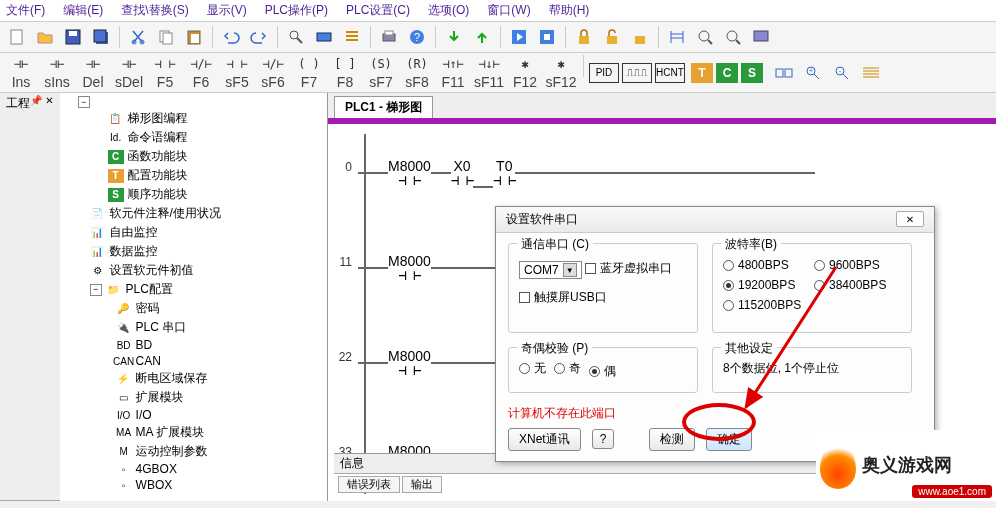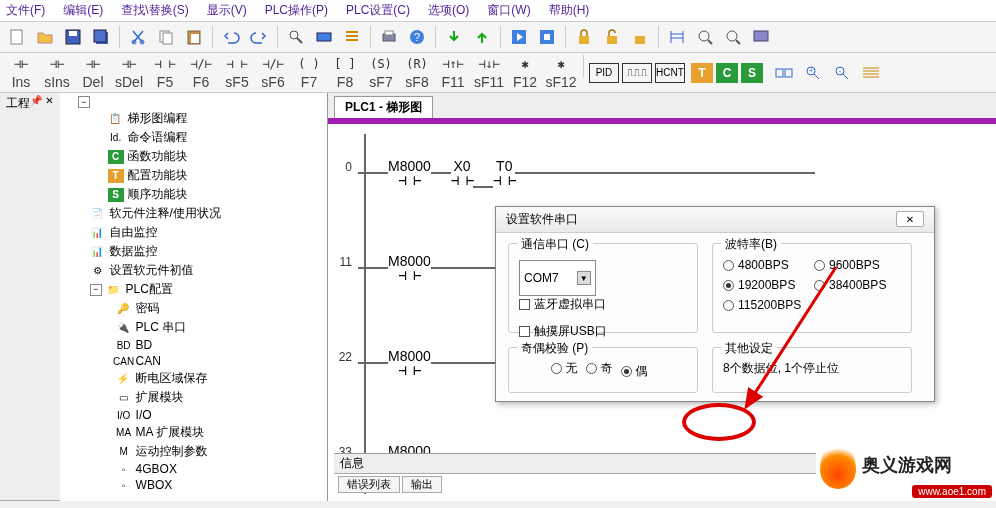--- a/index.html
+++ b/index.html
@@ -45,23 +45,23 @@
 
 
 .dialog { position:absolute; left:495px; top:206px; width:440px; background:#fdfdfd; border:1px solid #888; box-shadow:2px 2px 6px rgba(0,0,0,0.3); }
 .dlg-title { background:linear-gradient(#fafafa,#eaeaea); padding:4px 10px; display:flex; justify-content:space-between; border-bottom:1px solid #ccc; }
 .dlg-close { width:28px; height:16px; border:1px solid #aaa; border-radius:2px; background:#fff; display:flex; align-items:center; justify-content:center; font-size:10px; }
 .dlg-body { padding: 10px 12px 8px; display:flex; gap:14px; flex-wrap:wrap; }
 .group { border:1px solid #ccc; border-radius:3px; padding: 8px 10px; position:relative; }
 .group > .legend { position:absolute; top:-8px; left:8px; background:#fdfdfd; padding:0 4px; font-size:12px; }
 .g1 { width:190px; height:90px; }
 .g2 { width:200px; height:90px; }
-.g3 { width:190px; height:46px;text-align:center; }
+.g3 { width:190px; height:46px; }
 .g4 { width:200px; height:46px; }
-.combo { border:1px solid #888; background:#fff; padding:10px 4px; display:inline-flex; align-items:center; gap:18px; }
+.combo { border:1px solid #888; background:#fff; padding:1px 4px; display:inline-flex; align-items:center; gap:4px; }
 .combo .arr { width:14px; height:14px; background:#ddd; border:1px solid #888; display:flex; align-items:center; justify-content:center; font-size:8px; }
 .radio, .check { display:inline-flex; align-items:center; gap:4px; margin-right:8px; }
 .radio .dot { width:11px; height:11px; border:1px solid #555; border-radius:50%; display:flex; align-items:center; justify-content:center; }
 .radio .dot.on::after { content:""; width:5px; height:5px; background:#333; border-radius:50%; }
 .check .box { width:11px; height:11px; border:1px solid #555; background:#fff; }
 .dlg-foot { padding: 4px 12px 10px; }
 .err { color:#d00; font-size:12px; margin-bottom:6px; }
 .dbtn { display:inline-block; border:1px solid #888; background:linear-gradient(#fff,#e8e8e8); padding:2px 10px; border-radius:3px; margin-right:8px; }
 .qbtn { width:22px; padding:2px 0; text-align:center; }
 .oval-detect { position:absolute; border:4px solid #d00; border-radius:50%; width:74px; height:38px; }
@@ -604,20 +604,28 @@
           </span><span class="radio">
             <span class="dot on"></span>
             <span>偶</span>
           </span></div>
     </div>
     <div class="group g4">
       <span class="legend">其他设定</span>
       <div style="margin-top:4px;">8个数据位, 1个停止位</div>
     </div>
   </div>
+  <div class="dlg-foot">
+    <div class="err">计算机不存在此端口</div>
+    <span class="dbtn">XNet通讯</span>
+    <span class="dbtn qbtn">?</span>
+    <span style="display:inline-block;width:20px;"></span>
+    <span class="dbtn">检测</span>
+    <span class="dbtn" style="background:linear-gradient(#eaf4ff,#cde4ff);">确定</span>
+  </div>
   <div class="oval-detect" style="left:186px; top:196px;"></div>
   <svg class="arrow-svg" style="left:230px; top:50px;" width="130" height="170">
     <defs>
         <marker id="ah" markerWidth="8" markerHeight="8" refX="6" refY="3" orient="auto">
           <path d="M0 0L7 3L0 6z" fill="#d00"></path>
         </marker>
       </defs>
     <path d="M110 10 L20 150" stroke="#d00" stroke-width="3" marker-end="url(#ah)"></path>
   </svg>
 </div>

